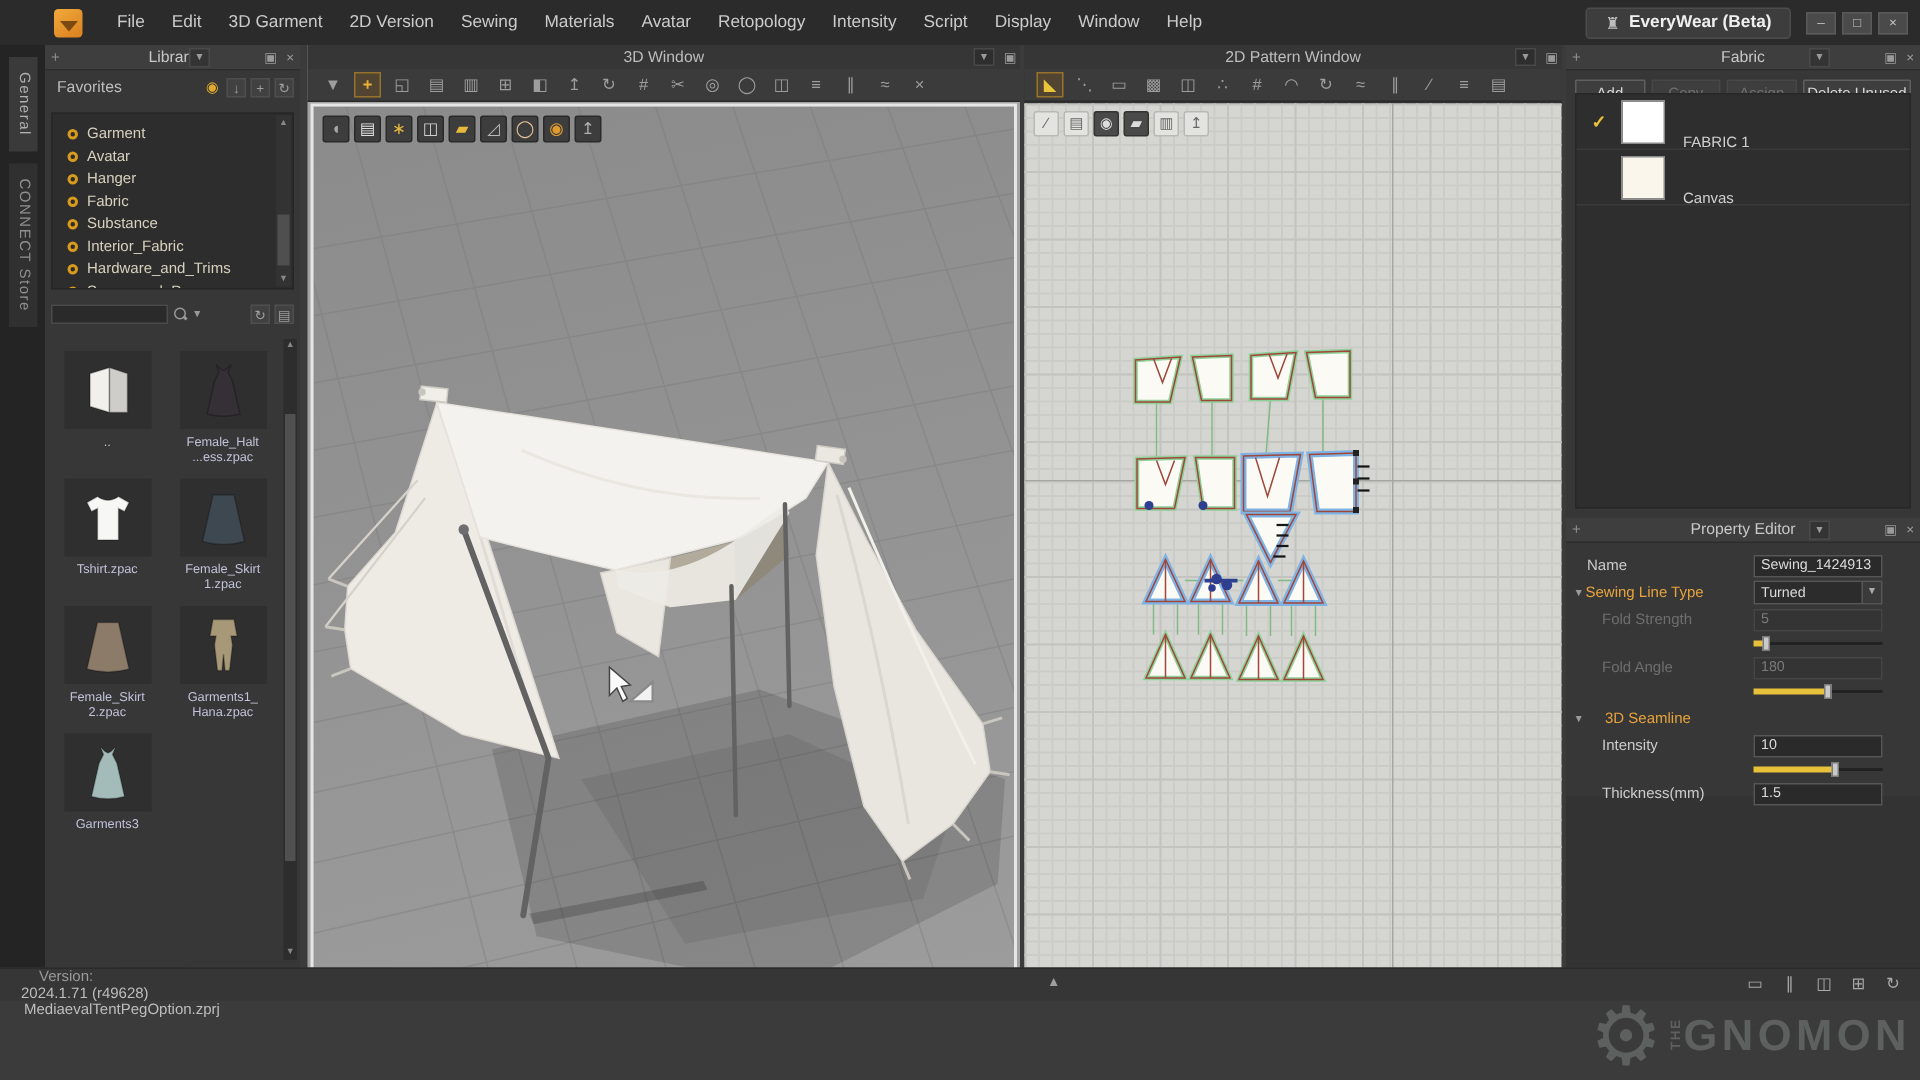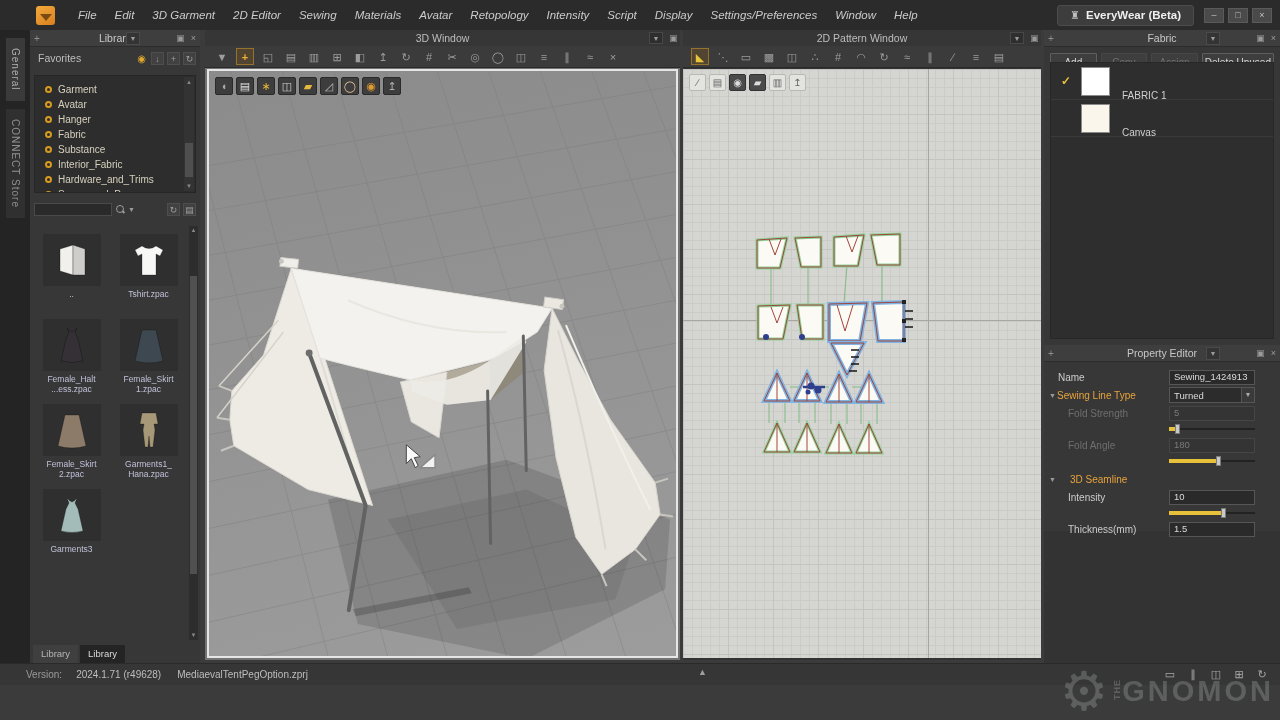--- a/index.html
+++ b/index.html
@@ -9,21 +9,21 @@
 
   
   .titlebar { position:absolute; top:0; left:0; width:1280px; height:30px;
               background:#2b2b2b; display:flex; align-items:center; z-index:10; }
   .logo { width:19px; height:19px; margin-left:36px; margin-right:14px; position:relative;
           background:linear-gradient(145deg,#f2aa3c,#d97f1e); border-radius:3px;
           transform:rotate(0deg); }
   .logo:after { content:""; position:absolute; left:4px; top:8px; border-left:6px solid transparent;
                 border-right:6px solid transparent; border-top:7px solid #7a4a12; }
   .menus { display:flex; align-items:center; }
-  .menu-item { font-size:11.5px; color:#cbcbcb; padding:0 9px; height:30px; line-height:30px; cursor:default;font-style:italic; }
+  .menu-item { font-size:11.5px; color:#cbcbcb; padding:0 9px; height:30px; line-height:30px; cursor:default; }
   .tb-right { margin-left:auto; display:flex; align-items:center; gap:10px; padding-right:8px; }
   .app-btn { display:flex; align-items:center; gap:6px; background:#3d3d3d; border:1px solid #4c4c4c;
              border-radius:3px; padding:3px 12px; }
   .app-btn .crown { color:#bdbdbd; font-size:11px; }
   .app-btn .lbl { font-size:11.5px; font-weight:bold; color:#efefef; }
   .winctl { display:flex; gap:4px; }
   .winctl .wbtn { width:20px; height:15px; background:#4a4a4a; border:1px solid #5a5a5a;
                   color:#c0c0c0; font-size:9px; line-height:13px; text-align:center; }
 
   
@@ -76,21 +76,21 @@
   .asset .alabel { margin-top:3px; font-size:8.5px; line-height:10px; color:#c2c2da; text-align:center; white-space:pre-line; }
   .asset-scroll { position:absolute; right:2px; top:196px; height:414px; width:9px; background:#2d2d2d; }
   .asset-scroll .arr { height:9px; font-size:6px; color:#888; text-align:center; line-height:9px; }
   .asset-scroll .thumbv { position:absolute; left:1px; right:1px; top:12%; height:72%; background:#505050; }
   .lib-tabs { position:absolute; left:0; bottom:0; height:18px; display:flex; gap:2px; padding-left:3px; }
   .lib-tab { min-width:42px; padding:0 8px; font-size:9.5px; line-height:17px; text-align:center;
              background:#3f3f3f; color:#b5b5b5; }
   .lib-tab.active { background:#242424; color:#dadada; }
 
   
-  .win3d { position:absolute; left:205px; top:30px; width:475px; height:630px; background:#737373; }
+  .win3d { position:absolute; left:205px; top:30px; width:475px; height:630px; background:#a3a3a3; }
   .win2d { position:absolute; left:683px; top:30px; width:358px; height:630px; background:#333; }
   .whead { height:16px; background:#363636; display:flex; align-items:center; position:relative; }
   .whead .wtitle { position:absolute; left:0; right:0; text-align:center; font-size:10.5px; color:#bdbdbd; }
   .whead .combo { margin-left:auto; margin-right:4px; width:14px; height:12px; background:#2e2e2e;
                   border:1px solid #484848; color:#9a9a9a; font-size:7px; text-align:center; line-height:11px; z-index:1; }
   .whead .hicon { width:13px; color:#9a9a9a; font-size:9px; text-align:center; z-index:1; }
   .wtools { height:22px; background:#3b3b3b; border-bottom:1px solid #2a2a2a; display:flex;
             align-items:center; gap:5px; padding-left:8px; }
   .tool { width:18px; height:17px; text-align:center; line-height:17px; font-size:11px; color:#9d9d9d; border:1px solid transparent; }
   .tool.selected { background:#514430; border-color:#96732c; color:#eab23a; font-weight:bold; }
@@ -146,22 +146,22 @@
   .pselect { position:absolute; right:25px; width:86px; height:16px; background:#2c2c2c; border:1px solid #565656;
              color:#dadada; font-size:9.5px; line-height:15px; padding:0 4px; }
   .pselect .dd { position:absolute; right:0; top:0; bottom:0; width:13px; background:#3a3a3a;
                  border-left:1px solid #565656; font-size:7px; color:#aaa; text-align:center; line-height:14px; }
   .slider { position:absolute; right:25px; width:86px; height:11px; }
   .slider .track { position:absolute; left:0; right:0; top:5px; height:2px; background:#222; }
   .slider .fill { position:absolute; left:0; top:4px; height:4px; background:#e8c13a; }
   .slider .knob { position:absolute; top:1px; width:5px; height:10px; background:#c9c9c9; border:1px solid #7a7a7a; }
 
   
-  .statusbar { position:absolute; left:0; top:663px; width:1280px; height:22px; background:#363636;
-               border-top:1px solid #2a2a2a; display:flex; align-items:center; font-size:10px; }
+  .statusbar { position:absolute; left:0; top:645px; width:1280px; height:22px; background:#363636;
+               border-top:1px solid #2a2a2a; display:flex; align-items:flex-start; font-size:10px;flex-direction:column; }
   .statusbar .vl { color:#9a9a9a; margin-left:26px; }
   .statusbar .vv { color:#bdbdbd; margin-left:14px; }
   .statusbar .vf { color:#bdbdbd; margin-left:16px; }
   .collapse { position:absolute; left:698px; top:3px; font-size:9px; color:#9f9f9f; }
   .sb-icons { position:absolute; right:10px; top:2px; display:flex; gap:7px; }
   .sb-icons .sicon { width:16px; height:16px; font-size:11px; line-height:16px; text-align:center; color:#a8a8a8; }
   .bottomstrip { position:absolute; left:0; top:685px; width:1280px; height:35px; background:#3b3b3b; }
 
   
   .watermark { position:absolute; right:6px; bottom:2px; display:flex; align-items:center;
@@ -202,37 +202,36 @@
 <div class="titlebar">
   <div class="logo"></div>
   <div class="menus">
 
       <div class="menu-item">File</div>
 
       <div class="menu-item">Edit</div>
 
       <div class="menu-item">3D Garment</div>
 
-      <div class="menu-item">2D Editor</div>
+      <div class="menu-item">2D Version</div>
 
       <div class="menu-item">Sewing</div>
 
       <div class="menu-item">Materials</div>
 
       <div class="menu-item">Avatar</div>
 
       <div class="menu-item">Retopology</div>
 
       <div class="menu-item">Intensity</div>
 
       <div class="menu-item">Script</div>
 
       <div class="menu-item">Display</div>
 
-      <div class="menu-item">Settings/Preferences</div>
 
       <div class="menu-item">Window</div>
 
       <div class="menu-item">Help</div>
 
   </div>
   <div class="tb-right">
     <div class="app-btn">
       <span class="crown">♜</span>
       <span class="lbl">EveryWear (Beta)</span>
@@ -341,38 +340,38 @@
       <div class="asset">
         <div class="thumb">
           <svg class="asset-glyph" viewBox="0 0 40 40" style="color: rgb(242, 240, 236);">
             <use href="#sym-panels"></use>
           </svg>
         </div>
         <div class="alabel">..</div>
       </div>
 
 
-
-      <div class="asset">
-        <div class="thumb">
-          <svg class="asset-glyph" viewBox="0 0 40 40" style="color: rgb(247, 247, 245);">
-            <use href="#sym-tshirt"></use>
-          </svg>
-        </div>
-        <div class="alabel">Tshirt.zpac</div>
-      </div>
 
       <div class="asset">
         <div class="thumb">
           <svg class="asset-glyph" viewBox="0 0 40 40" style="color: rgb(52, 48, 54);">
             <use href="#sym-dress"></use>
           </svg>
         </div>
         <div class="alabel">Female_Halt
 ...ess.zpac</div>
+      </div>
+
+      <div class="asset">
+        <div class="thumb">
+          <svg class="asset-glyph" viewBox="0 0 40 40" style="color: rgb(247, 247, 245);">
+            <use href="#sym-tshirt"></use>
+          </svg>
+        </div>
+        <div class="alabel">Tshirt.zpac</div>
       </div>
 
       <div class="asset">
         <div class="thumb">
           <svg class="asset-glyph" viewBox="0 0 40 40" style="color: rgb(62, 72, 80);">
             <use href="#sym-skirt"></use>
           </svg>
         </div>
         <div class="alabel">Female_Skirt
 1.zpac</div>

